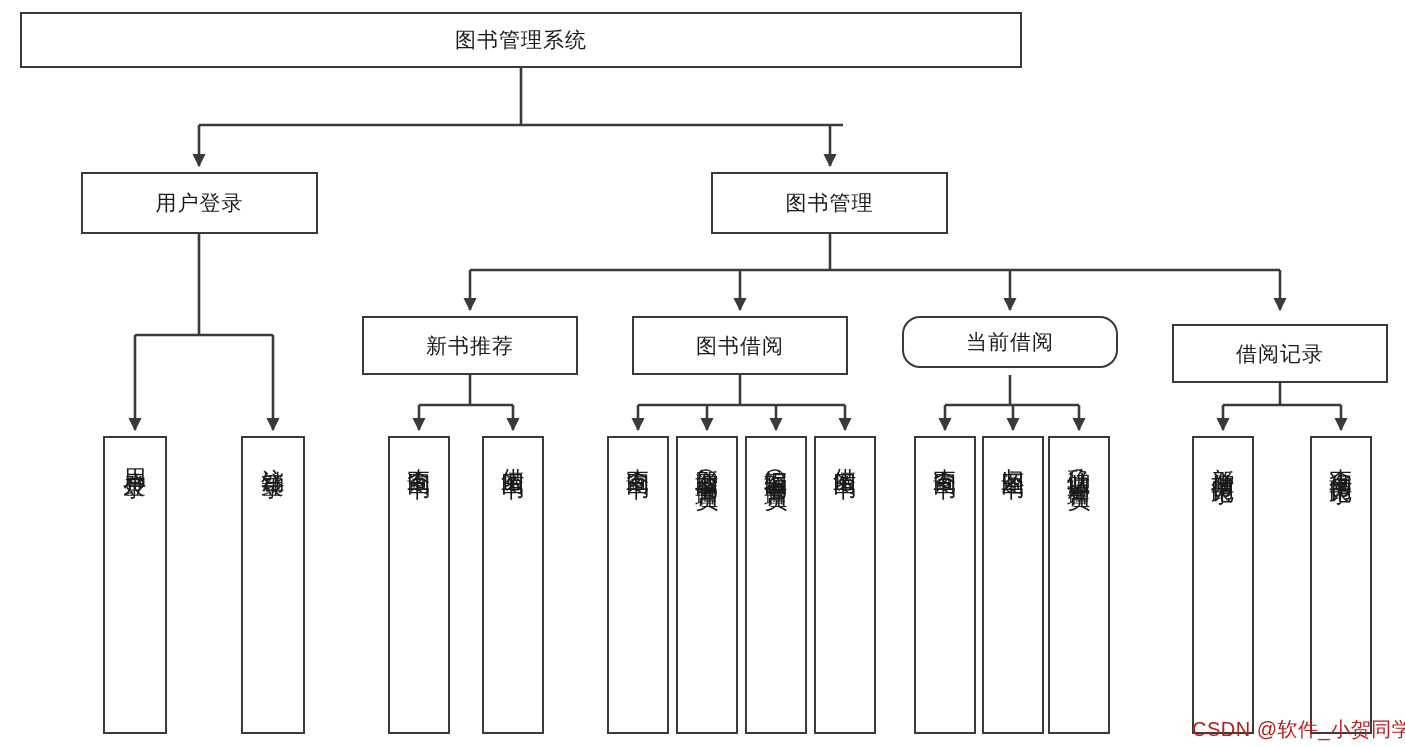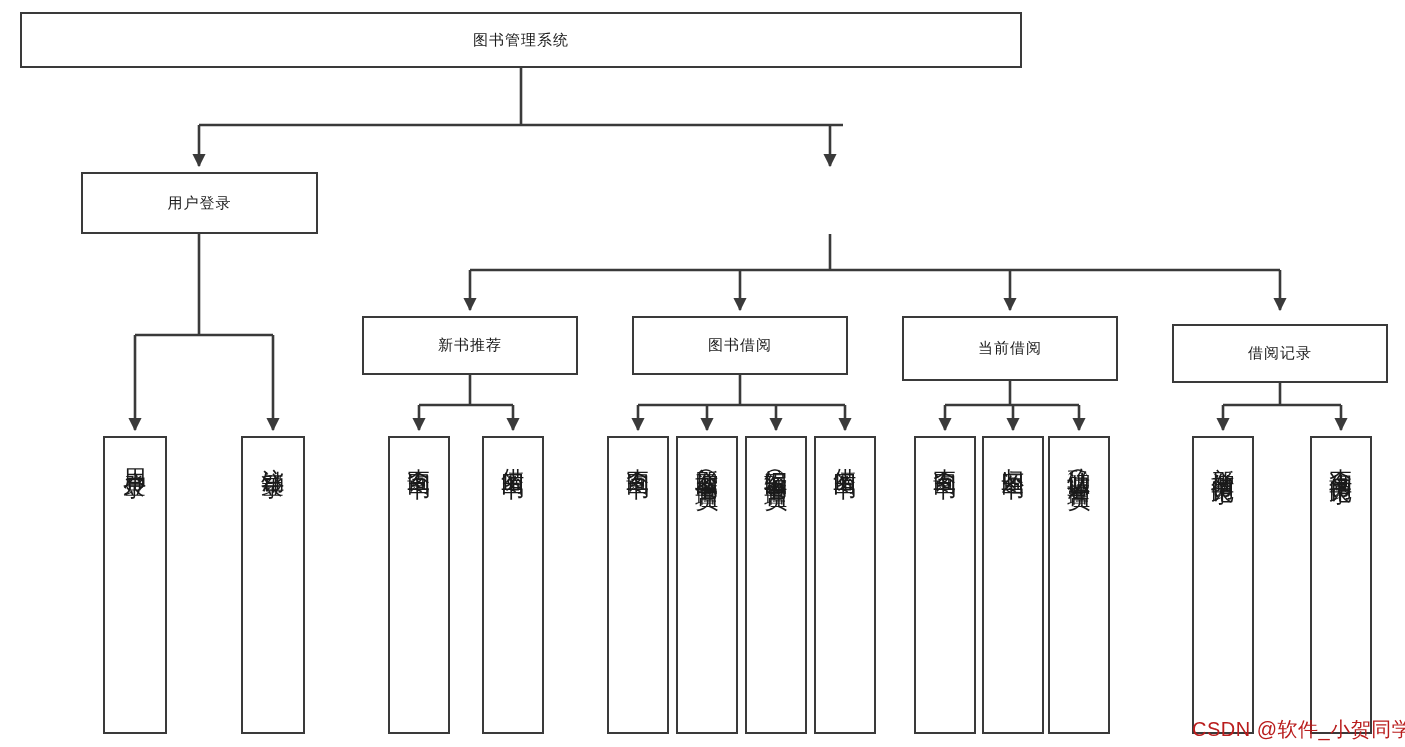--- a/index.html
+++ b/index.html
@@ -29,21 +29,21 @@
     position: absolute;
     box-sizing: border-box;
     border: 2px solid #3a3a3a;
     background: #ffffff;
     display: flex;
     align-items: center;
     justify-content: center;
     color: #1a1a1a;
   }
   .node-h {
-    font-size: 15px;
+    font-size: 21px;
     letter-spacing: 1px;
     white-space: nowrap;
   }
   .node-v {
     align-items: flex-start;
     padding-top: 12px;
   }
   .vlabel {
     writing-mode: vertical-rl;
     text-orientation: upright;
@@ -116,28 +116,31 @@
     </g>
   </svg>
 
   <div class="node node-h" style="left:20px; top:12px; width:1002px; height:56px;">
     <span>图书管理系统</span>
   </div>
 
   <div class="node node-h" style="left:81px; top:172px; width:237px; height:62px;">
     <span>用户登录</span>
   </div>
+  <div class="node node-h" style="left:711px; top:172px; width:237px; height:62px;">
+    <span>图书管理</span>
+  </div>
 
   <div class="node node-h" style="left:632px; top:316px; width:216px; height:59px;">
     <span>图书借阅</span>
   </div>
   <div class="node node-h" style="left:362px; top:316px; width:216px; height:59px;">
     <span>新书推荐</span>
   </div>
-  <div class="node node-h" style="left:902px; top:316px; width:216px; height:65px;">
+  <div class="node node-h" style="left:902px; top:316px; width:216px; height:52px;border-radius:18px;">
     <span>当前借阅</span>
   </div>
   <div class="node node-h" style="left:1172px; top:324px; width:216px; height:59px;">
     <span>借阅记录</span>
   </div>
 
   <div class="node node-v" style="left:103px; top:436px; width:64px; height:298px;">
     <span class="vlabel">用户登录</span>
   </div>
   <div class="node node-v" style="left:241px; top:436px; width:64px; height:298px;">

